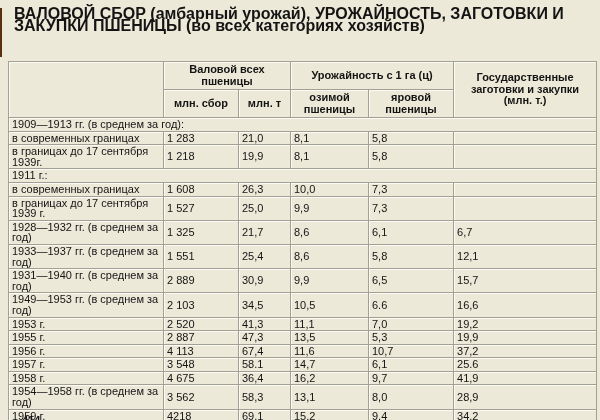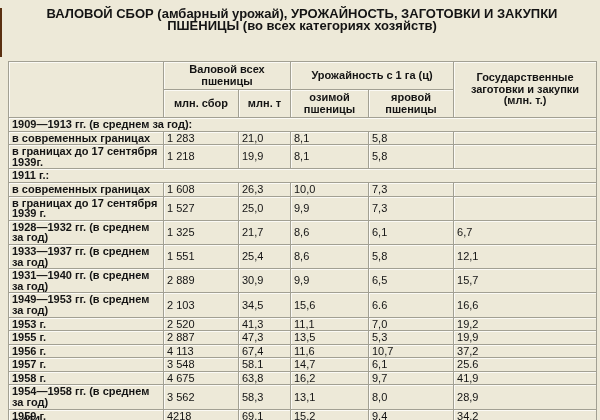--- a/index.html
+++ b/index.html
@@ -18,22 +18,21 @@
   .accent-bar {
     position: absolute;
     left: 0;
     top: 8px;
     width: 2px;
     height: 49px;
     background: #5a2f10;
   }
   .page-title {
     padding: 8px 10px 0 14px;
-    text-align: center;
-    font-size: 13px;
+    font-size: 16px;
     font-weight: bold;
     line-height: 11.5px;
   }
   table.stats {
     position: absolute;
     left: 8px;
     top: 61px;
     width: 588px;
     border-collapse: collapse;
     table-layout: fixed;
@@ -51,21 +50,21 @@
     font-weight: bold;
     text-align: center;
     line-height: 11.5px;
     padding: 2px 3px;
   }
   table.stats td {
     text-align: left;
     line-height: 10.6px;
     font-size: 11px;
   }
-  td.label { text-align: left; font-weight: bold; }
+  td.label { text-align: left; }
   td.section { text-align: left; }
   .page-number {
     position: absolute;
     left: 22px;
     top: 414px;
     font-size: 11px;
     font-weight: bold;
   }
 </style>
 </head>
@@ -158,21 +157,21 @@
         <td>2 889</td>
         <td>30,9</td>
         <td>9,9</td>
         <td>6,5</td>
         <td>15,7</td>
       </tr>
       <tr>
         <td class="label">1949—1953 гг. (в среднем за год)</td>
         <td>2 103</td>
         <td>34,5</td>
-        <td>15,6</td>
+        <td>10,5</td>
         <td>6.6</td>
         <td>16,6</td>
       </tr>
       <tr>
         <td class="label">1953 г.</td>
         <td>2 520</td>
         <td>41,3</td>
         <td>11,1</td>
         <td>7,0</td>
         <td>19,2</td>
@@ -197,21 +196,21 @@
         <td class="label">1957 г.</td>
         <td>3 548</td>
         <td>58.1</td>
         <td>14,7</td>
         <td>6,1</td>
         <td>25.6</td>
       </tr>
       <tr>
         <td class="label">1958 г.</td>
         <td>4 675</td>
-        <td>63,8</td>
+        <td>36,4</td>
         <td>16,2</td>
         <td>9,7</td>
         <td>41,9</td>
       </tr>
       <tr>
         <td class="label">1954—1958 гг. (в среднем за год)</td>
         <td>3 562</td>
         <td>58,3</td>
         <td>13,1</td>
         <td>8,0</td>

